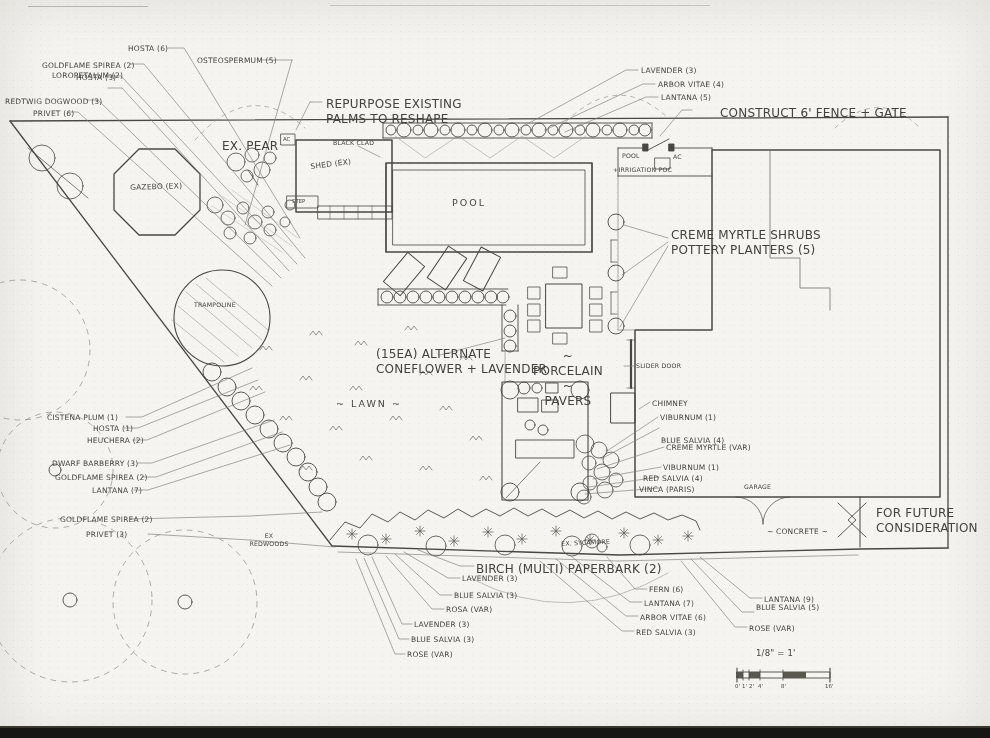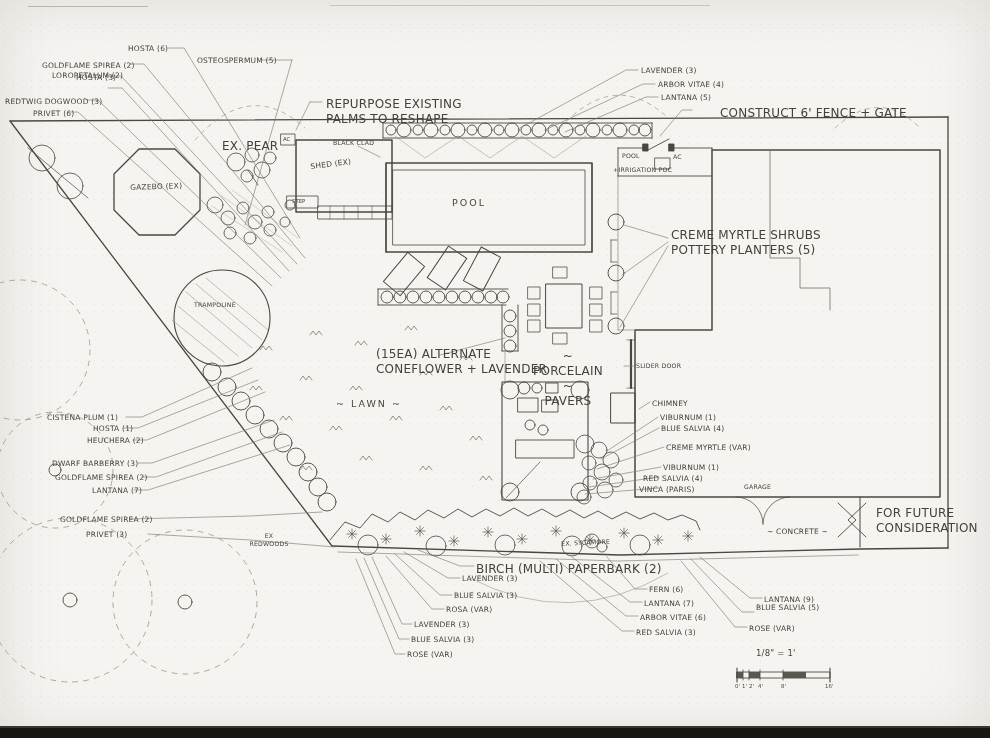--- a/index.html
+++ b/index.html
@@ -378,21 +378,21 @@
 Pottery planters (5)</div>
   <div class="lbl md" style="left:376px;top:347px">(15ea) Alternate
 Coneflower + Lavender</div>
   <div class="lbl md c" style="left:528px;top:349px;width:80px">~ Porcelain ~
 Pavers</div>
   <div class="lbl sm" style="left:636px;top:362px">Slider door</div>
   <div class="lbl big" style="left:336px;top:398px">~ Lawn ~</div>
   <div class="lbl sm" style="left:194px;top:301px">Trampoline</div>
   <div class="lbl" style="left:652px;top:399px">Chimney</div>
   <div class="lbl" style="left:660px;top:413px">Viburnum (1)</div>
-  <div class="lbl" style="left:661px;top:424px">Blue Salvia (4)</div>
+  <div class="lbl" style="left:661px;top:436px">Blue Salvia (4)</div>
   <div class="lbl" style="left:666px;top:443px">Creme Myrtle (var)</div>
   <div class="lbl" style="left:663px;top:463px">Viburnum (1)</div>
   <div class="lbl" style="left:643px;top:474px">Red Salvia (4)</div>
   <div class="lbl" style="left:639px;top:485px">Vinca (Paris)</div>
   <div class="lbl sm" style="left:744px;top:483px">Garage</div>
   <div class="lbl" style="left:767px;top:527px">~ Concrete ~</div>
   <div class="lbl md" style="left:876px;top:506px">For future
 consideration</div>
   <div class="lbl" style="left:47px;top:413px">Cistena Plum (1)</div>
   <div class="lbl" style="left:93px;top:424px">Hosta (1)</div>

